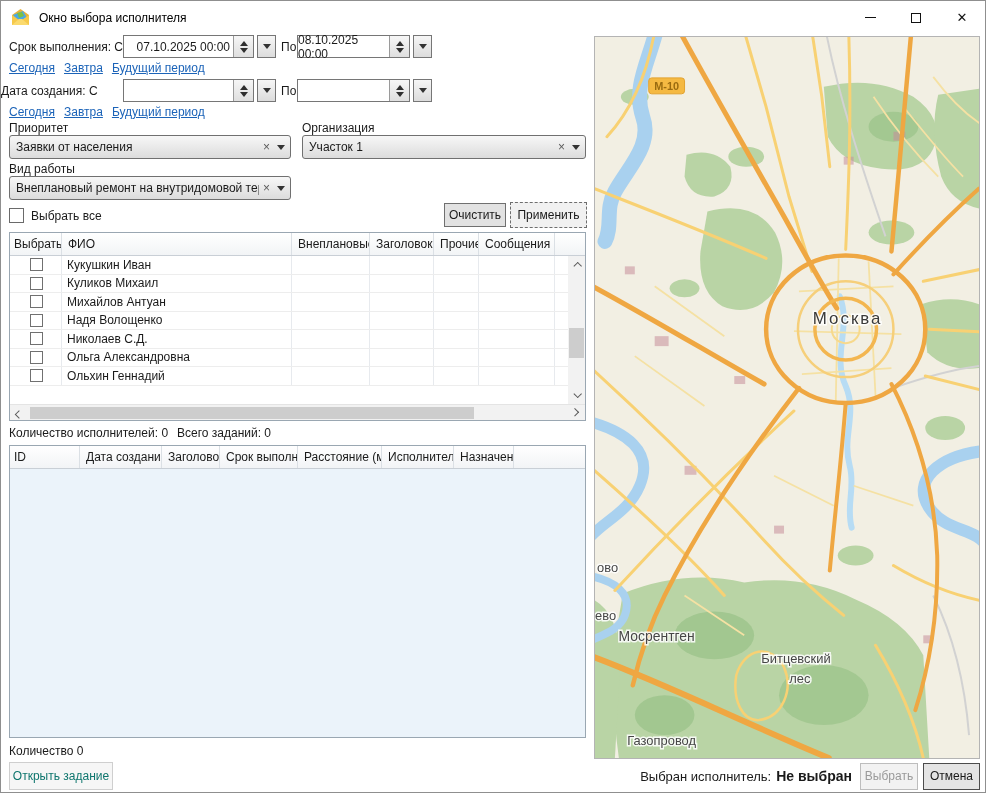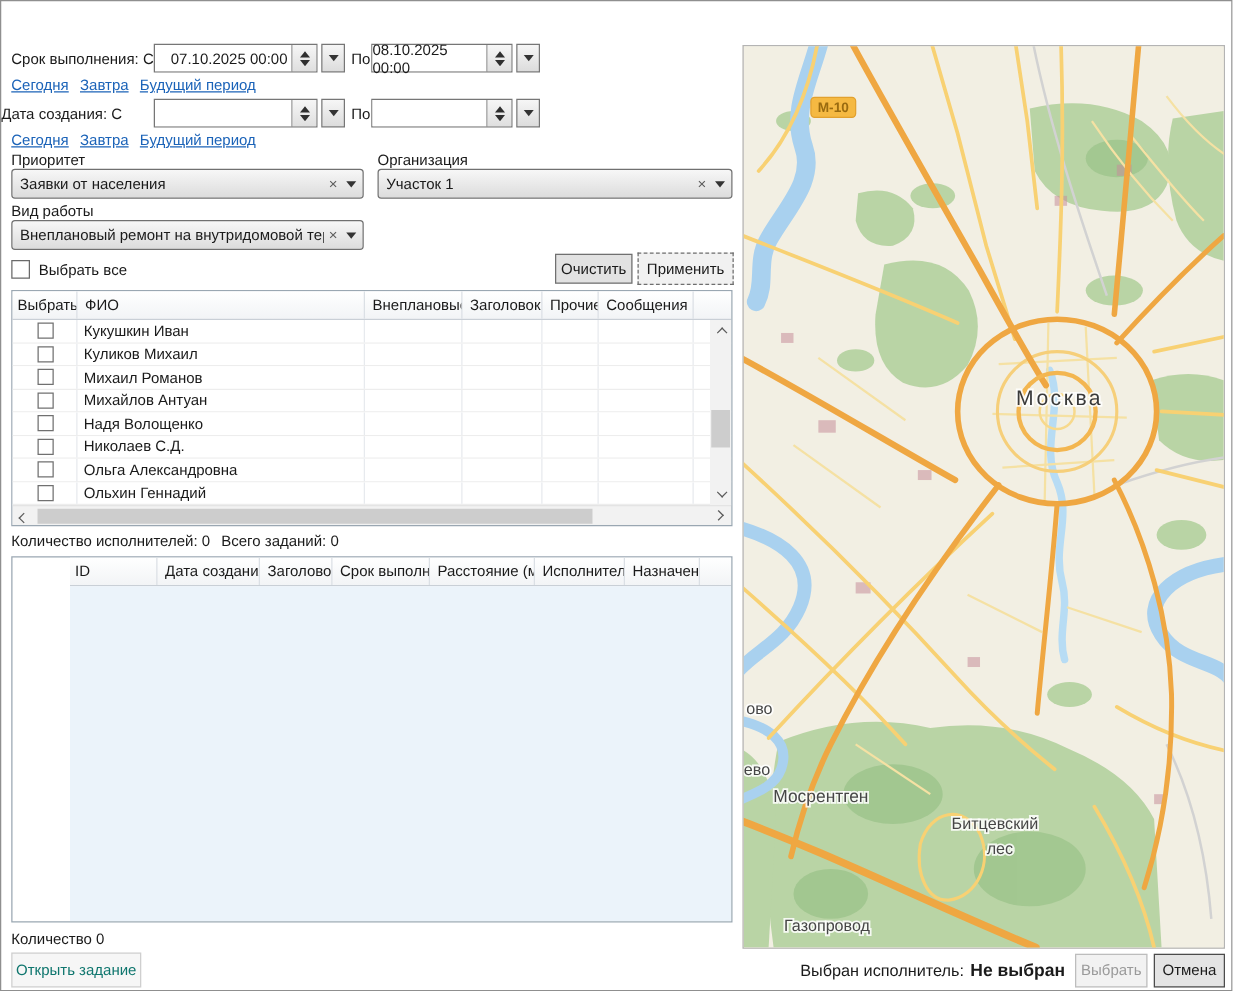--- a/index.html
+++ b/index.html
@@ -81,20 +81,41 @@
 
   
   .sel-bar { position:absolute; left:600px; top:761px; width:379px; height:28px; display:flex; align-items:center; justify-content:flex-end; gap:5px; font-size:13px; }
   .sel-value { font-weight:bold; font-size:14px; margin-right:3px; }
 </style>
 </head>
 <body>
 
 <div class="window">
 
+  <div class="titlebar">
+    <svg class="app-icon" viewBox="0 0 19 17">
+      <polygon points="1,6 9.5,0 18,6 18,16 1,16" fill="#e8b23a"></polygon>
+      <polygon points="2,6 12,2 16,9 7,12" fill="#49a8e6"></polygon>
+      <polygon points="6,4 11,3 13,7 8,9" fill="#7cc043"></polygon>
+      <polygon points="1,6 9.5,12 18,6 18,16 1,16" fill="#f6c94a"></polygon>
+      <polygon points="1,16 8,10 11,10 18,16" fill="#fbda6e"></polygon>
+    </svg>
+    <span class="title-text">Окно выбора исполнителя</span>
+    <div class="win-controls">
+      <div class="win-btn">
+          <span class="glyph-min"></span>
+        </div>
+      <div class="win-btn">
+          <span class="glyph-max"></span>
+        </div>
+      <div class="win-btn">
+          <span class="glyph-close">✕</span>
+        </div>
+    </div>
+  </div>
 
   <span class="lbl" style="left:8px;top:39px;">Срок выполнения: С</span>
   <div class="dategroup" style="left:122px;top:34px;width:131px;">
     <span class="dval">07.10.2025 00:00</span>
     <span class="spinner">
         <span class="tri-up"></span>
         <span class="tri-dn"></span>
       </span>
   </div>
   <div class="ddbtn" style="left:256px;top:34px;">
@@ -201,31 +222,20 @@
             <span class="cb-sm"></span>
           </span>
       <span class="td" style="width:230px;padding-left:5px;">Куликов Михаил</span>
       <span class="td" style="width:78px;"></span>
       <span class="td" style="width:64px;"></span>
       <span class="td" style="width:45px;"></span>
       <span class="td" style="width:76px;"></span>
       <span class="td" style="flex:1;border-right:none;"></span>
     </div>
 
-    <div class="trow">
-      <span class="td" style="width:52px;padding-left:20px;">
-            <span class="cb-sm"></span>
-          </span>
-      <span class="td" style="width:230px;padding-left:5px;">Михаил Романов</span>
-      <span class="td" style="width:78px;"></span>
-      <span class="td" style="width:64px;"></span>
-      <span class="td" style="width:45px;"></span>
-      <span class="td" style="width:76px;"></span>
-      <span class="td" style="flex:1;border-right:none;"></span>
-    </div>
 
     <div class="trow">
       <span class="td" style="width:52px;padding-left:20px;">
             <span class="cb-sm"></span>
           </span>
       <span class="td" style="width:230px;padding-left:5px;">Михайлов Антуан</span>
       <span class="td" style="width:78px;"></span>
       <span class="td" style="width:64px;"></span>
       <span class="td" style="width:45px;"></span>
       <span class="td" style="width:76px;"></span>
@@ -296,21 +306,21 @@
       <span class="hthumb"></span>
       <span class="sb-btn" style="margin-left:auto;">
           <span class="chv rt"></span>
         </span>
     </div>
   </div>
 
   <span class="lbl" style="left:8px;top:425px;">Количество исполнителей: 0</span>
   <span class="lbl" style="left:176px;top:425px;">Всего заданий: 0</span>
 
-  <div class="tbl" style="left:8px;top:444px;width:577px;height:293px;padding-left:46px;">
+  <div class="tbl" style="left:8px;top:444px;width:577px;height:293px;">
     <div class="thead">
       <span class="th" style="width:70px;padding-left:4px;">ID</span>
       <span class="th" style="width:82px;">Дата создания</span>
       <span class="th" style="width:58px;">Заголовок</span>
       <span class="th" style="width:78px;">Срок выполне</span>
       <span class="th" style="width:84px;">Расстояние (м.)</span>
       <span class="th" style="width:72px;">Исполнитель</span>
       <span class="th" style="width:60px;">Назначено</span>
       <span class="th" style="flex:1;border-right:none;"></span>
     </div>

